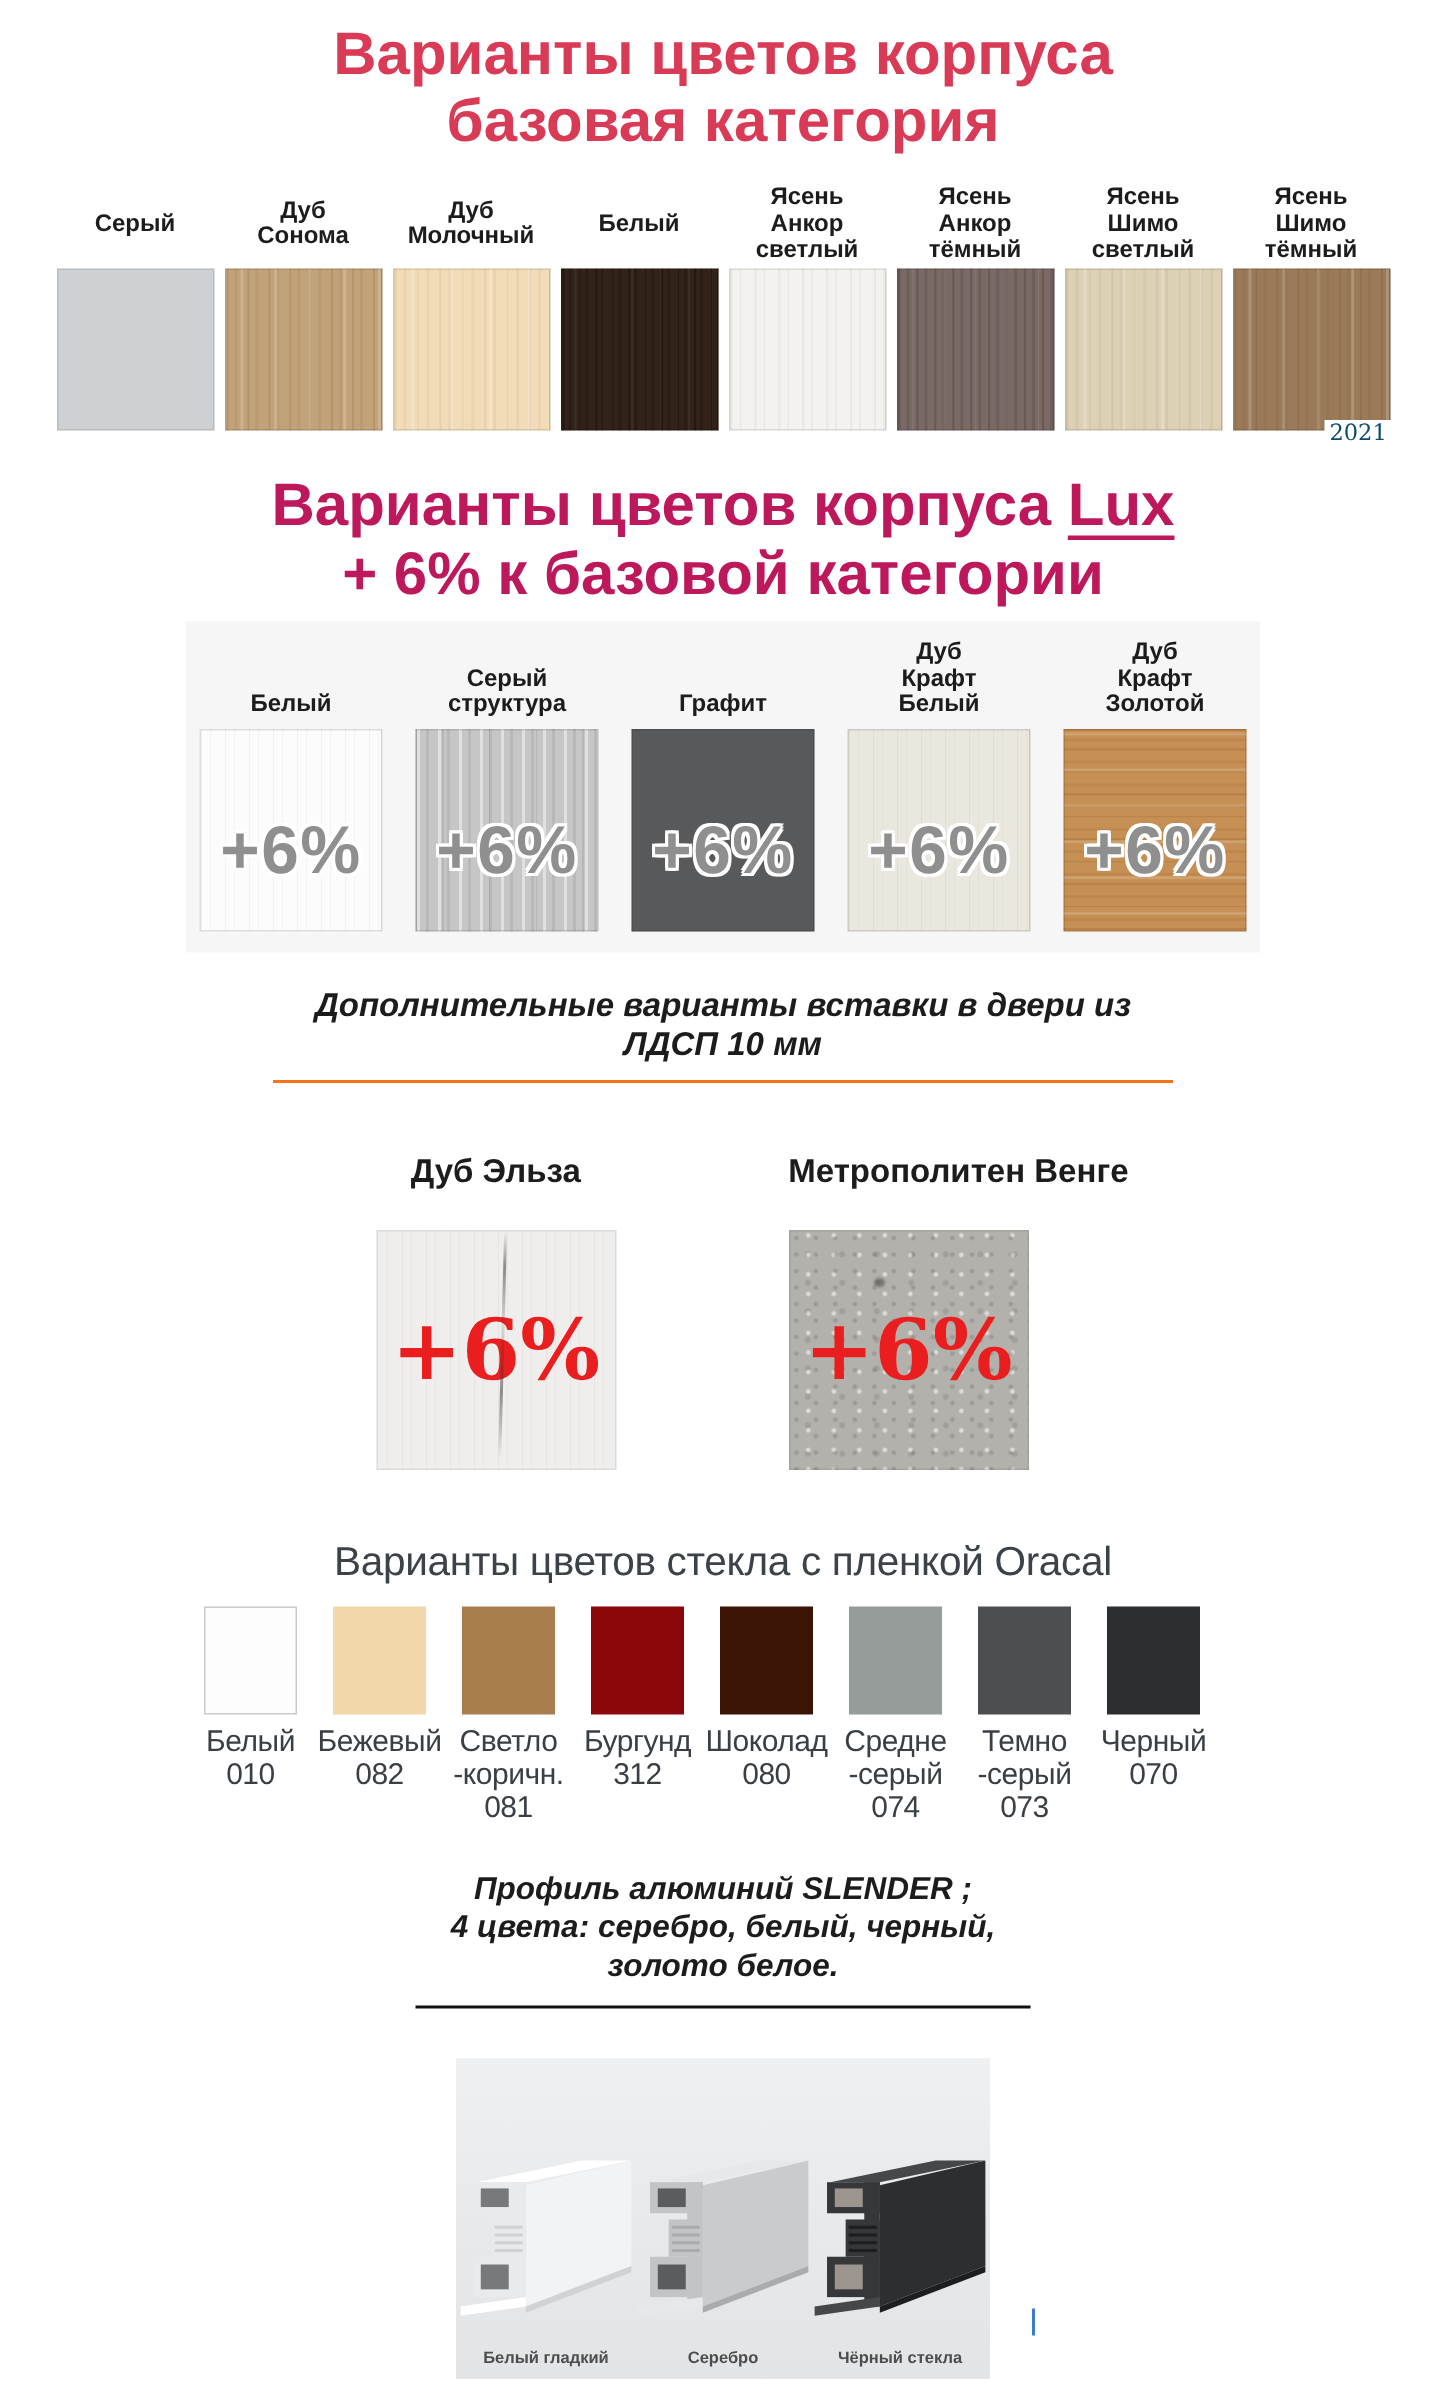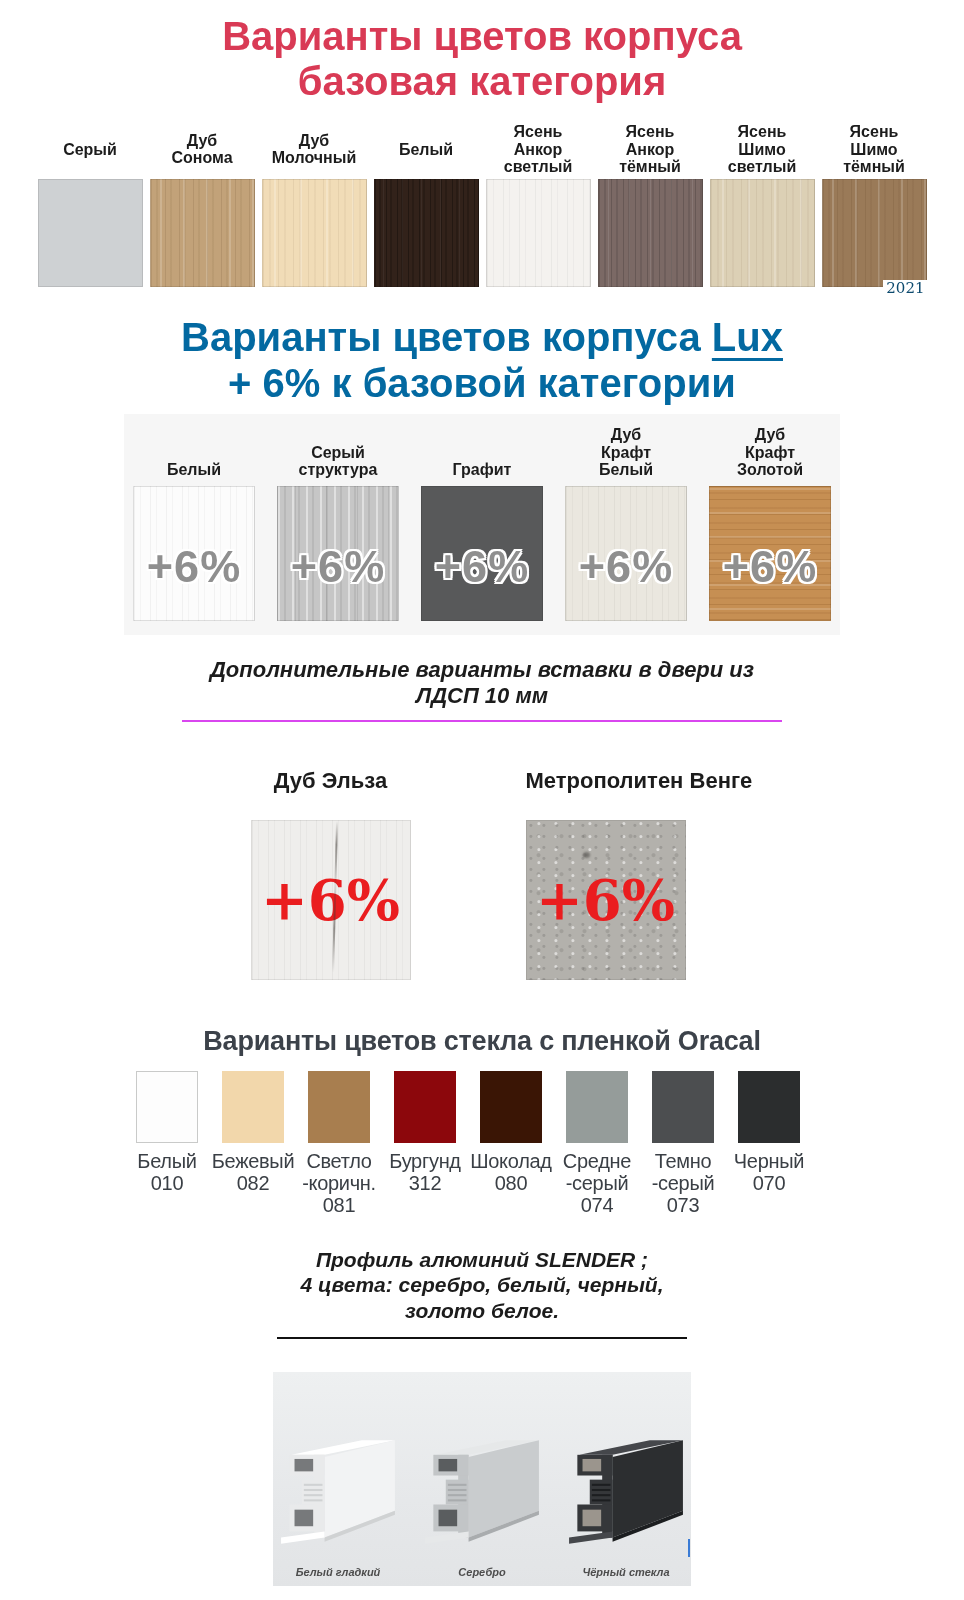--- a/index.html
+++ b/index.html
@@ -111,21 +111,21 @@
                 -2px 0 0 #fff, 2px 0 0 #fff, 0 -2px 0 #fff, 0 2px 0 #fff;
     transform:translateY(14px);
   }
   
   .ldsp-heading{
     margin:22px auto 0 auto;
     width:600px;
     text-align:center;
     font-size:22px;line-height:1.18;font-weight:700;font-style:italic;
     padding-bottom:11px;
-    border-bottom:2px solid #d946ef;
+    border-bottom:2px solid #f97316;
   }
   .insert-labels{
     margin-top:46px;
     display:flex;justify-content:center;gap:115px;
     transform:translateX(-14px);
   }
   .insert-labels .lbl{
     width:160px;text-align:center;white-space:nowrap;
     font-size:22px;font-weight:700;
   }
@@ -158,21 +158,21 @@
   }
   
   .oracal-card{
     width:734px;
     margin:30px auto 0 auto;
     background:#ffffff;
     padding-top:16px;
   }
   .oracal-title{
     margin:0;text-align:center;
-    font-size:27px;font-weight:700;
+    font-size:27px;font-weight:400;
     letter-spacing:-0.2px;
   }
   .oracal-row{
     margin-top:14px;
     display:flex;justify-content:center;gap:24px;
     transform:translateX(-14px);
   }
   .oracal-col{width:62px;display:flex;flex-direction:column;align-items:center;}
   .oracal-swatch{
     width:62px;height:72px;box-sizing:border-box;
@@ -187,25 +187,25 @@
   
   .slender-heading{
     margin:30px auto 0 auto;
     width:410px;
     text-align:center;
     font-size:21px;line-height:1.22;font-weight:700;font-style:italic;
     padding-bottom:13px;
     border-bottom:2px solid #111;
   }
   .profile-box{
-    width:418px;height:214px;
+    width:356px;height:214px;
     margin:33px auto 0 auto;
     background:linear-gradient(180deg,#eef0f1 0%,#e6e8ea 60%,#e2e4e6 100%);
-    display:flex;justify-content:space-between;align-items:flex-end;
-    padding:0 6px;box-sizing:border-box;font-style:italic;
+    display:flex;justify-content:center;align-items:flex-end;
+    padding:0 6px;box-sizing:border-box;
   }
   .profile-fig{
     display:flex;flex-direction:column;align-items:center;
     padding-bottom:8px;
   }
   .profile-svg{width:118px;height:148px;overflow:visible;}
   .profile-label{
     margin-top:2px;
     font-size:11px;font-weight:700;color:#4d4d4d;
     white-space:nowrap;
@@ -255,21 +255,21 @@
       <div class="base-swatch tx-soft-v" style="background-color: rgb(220, 208, 181);"></div>
     </div>
     <div class="base-col">
       <div class="base-label">Ясень<br>Шимо<br>тёмный</div>
       <div class="base-swatch tx-wood-v" style="background-color: rgb(154, 122, 88);">
         <span class="watermark">2021</span>
       </div>
     </div>
   </div>
 
-  <h1 class="main-title second" style="color: #0369a1;">
+  <h1 class="main-title second" style="color: #be185d;">
     <span><span>Варианты цветов корпуса </span><span class="underlined-word">Lux</span></span><br>
     <span>+ 6% к базовой категории</span>
   </h1>
 
   <div class="lux-card" style="background-color: rgb(246, 246, 246);">
     <div class="lux-col">
       <div class="lux-label">Белый</div>
       <div class="lux-swatch tx-white-v" style="background-color: rgb(252, 252, 252);">
         <span class="plus-gray">+6%</span>
       </div>

